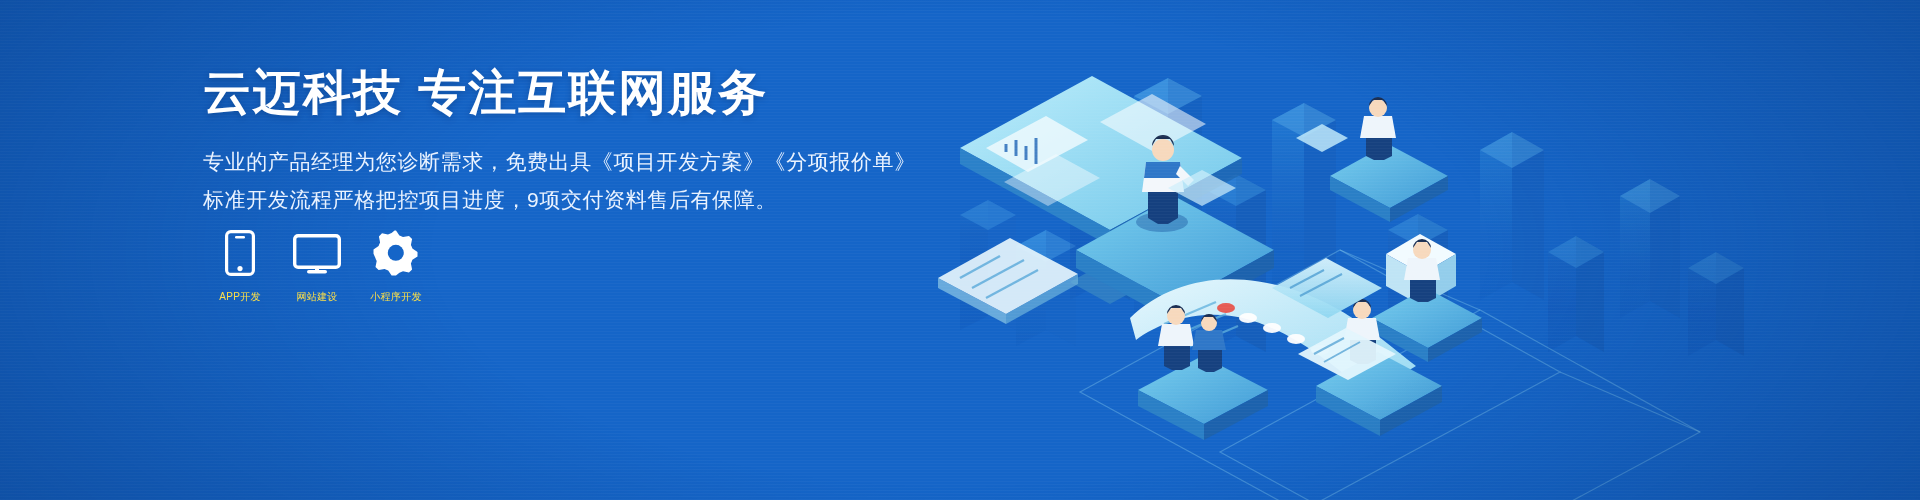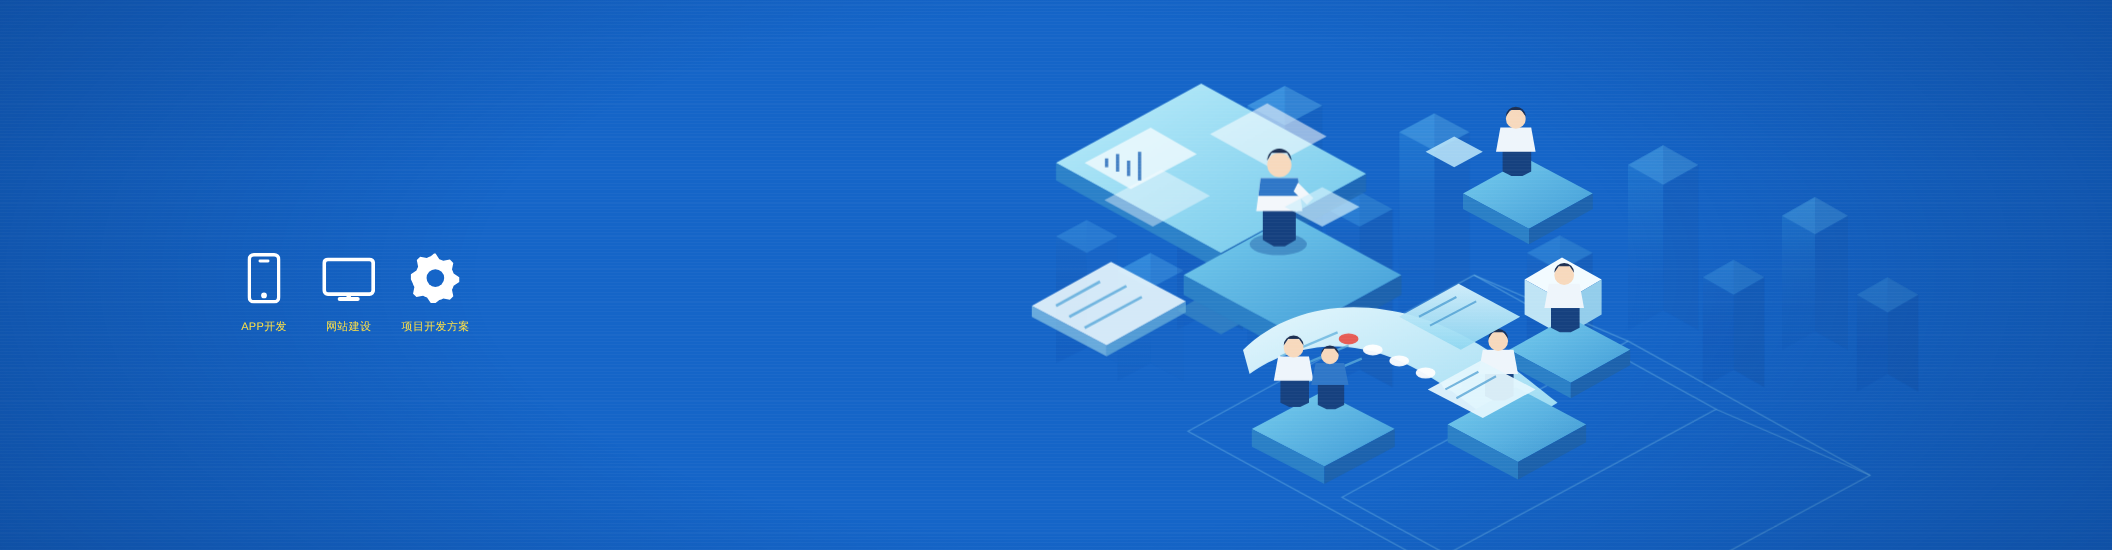--- a/index.html
+++ b/index.html
@@ -331,20 +331,28 @@
       </g>
       <g transform="translate(376,124)">
         <path d="M0 14 L26 0 L52 14 L26 28 Z" fill="#bde8fa" opacity=".85"></path>
       </g>
     </svg>
   </div>
 
   <div class="scanlines"></div>
   <div class="vignette"></div>
 
+  <div class="copy">
+    <h1 class="headline">云迈科技 专注互联网服务</h1>
+
+    <div class="sub">
+      <div>专业的产品经理为您诊断需求，免费出具《项目开发方案》《分项报价单》</div>
+      <div>标准开发流程严格把控项目进度，9项交付资料售后有保障。</div>
+    </div>
+  </div>
 
   <div class="services">
 
     <div class="svc">
       <span class="glyph">
         <svg width="30" height="46" viewBox="0 0 30 46" fill="none" xmlns="http://www.w3.org/2000/svg">
           <rect x="1.6" y="1.6" width="26.8" height="42.8" rx="4.2" stroke="#ffffff" stroke-width="3.2"></rect>
           <rect x="10" y="6" width="10" height="2.6" rx="1.3" fill="#ffffff"></rect>
           <circle cx="15" cy="38.6" r="2.6" fill="#ffffff"></circle>
         </svg>
@@ -365,17 +373,17 @@
       <span class="lbl">网站建设</span>
     </div>
 
     <div class="svc">
       <span class="glyph">
         <svg width="46" height="46" viewBox="0 0 46 46" xmlns="http://www.w3.org/2000/svg">
           <path fill="#ffffff" d="M23 0.5l3.4 5.1a18 18 0 0 1 3.6 1.5l6-1.2 3.1 3.1-1.2 6a18 18 0 0 1 1.5 3.6l5.1 3.4v4.4l-5.1 3.4a18 18 0 0 1-1.5 3.6l1.2 6-3.1 3.1-6-1.2a18 18 0 0 1-3.6 1.5L23 45.5h-4.4l-3.4-5.1a18 18 0 0 1-3.6-1.5l-6 1.2-3.1-3.1 1.2-6a18 18 0 0 1-1.5-3.6L0.5 23.8v-4.4l5.1-3.4a18 18 0 0 1 1.5-3.6l-1.2-6 3.1-3.1 6 1.2a18 18 0 0 1 3.6-1.5L21.6.5Z"></path>
           <circle cx="22.8" cy="22.8" r="8" fill="#1565c8"></circle>
         </svg>
       </span>
-      <span class="lbl">项目开发方案</span>
+      <span class="lbl">小程序开发</span>
     </div>
 
   </div>
 </div>
 
 </body></html>

